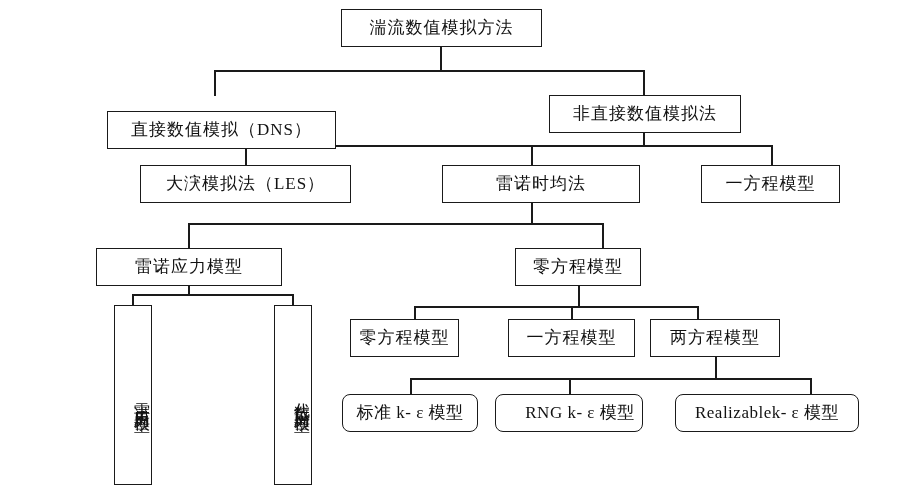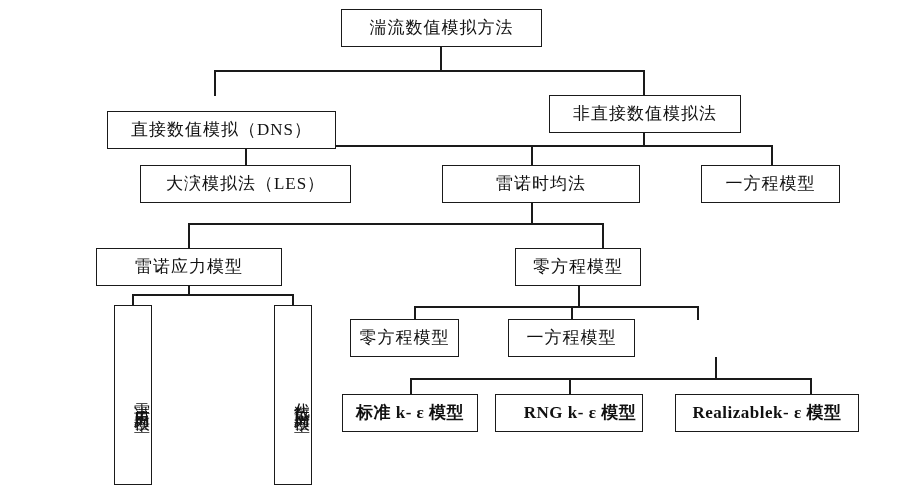--- a/index.html
+++ b/index.html
@@ -24,22 +24,23 @@
     align-items: center;
     justify-content: center;
     text-align: center;
     color: #111111;
     font-size: 17px;
     letter-spacing: 1px;
     line-height: 1.1;
     z-index: 3;
   }
   .box.bold {
-    font-weight: bold;
+    font-weight: normal;
     letter-spacing: 0.5px;
+    border-radius: 8px;
   }
   .box.vert {
     writing-mode: vertical-rl;
     text-orientation: upright;
     letter-spacing: 3px;
     align-items: flex-start;
     justify-content: center;
     padding-top: 8px;
     font-size: 16px;
   }
@@ -93,20 +94,21 @@
   <div class="line hline" style="left:414px; top:306px; width:284px;"></div>
   <div class="line vline" style="left:414px; top:306px; height:14px;"></div>
   <div class="line vline" style="left:571px; top:306px; height:14px;"></div>
   <div class="line vline" style="left:697px; top:306px; height:14px;"></div>
 
   <div class="box vert" style="left:114px; top:305px; width:38px; height:180px;">雷诺应力模型</div>
   <div class="box vert" style="left:274px; top:305px; width:38px; height:180px;">代数应力模型</div>
 
   <div class="box" style="left:350px; top:319px; width:109px; height:38px;">零方程模型</div>
   <div class="box" style="left:508px; top:319px; width:127px; height:38px;">一方程模型</div>
+  <div class="box" style="left:650px; top:319px; width:130px; height:38px;">两方程模型</div>
 
   <div class="line vline" style="left:715px; top:357px; height:22px;"></div>
   <div class="line hline" style="left:410px; top:378px; width:401px;"></div>
   <div class="line vline" style="left:410px; top:378px; height:17px;"></div>
   <div class="line vline" style="left:569px; top:378px; height:17px;"></div>
   <div class="line vline" style="left:810px; top:378px; height:17px;"></div>
 
   <div class="box bold" style="left:342px; top:394px; width:136px; height:38px;">标准 k- ε 模型</div>
   <div class="box bold" style="left:495px; top:394px; width:148px; height:38px;padding-left:22px;">RNG k- ε 模型</div>
   <div class="box bold" style="left:675px; top:394px; width:184px; height:38px;">Realizablek- ε 模型</div>

